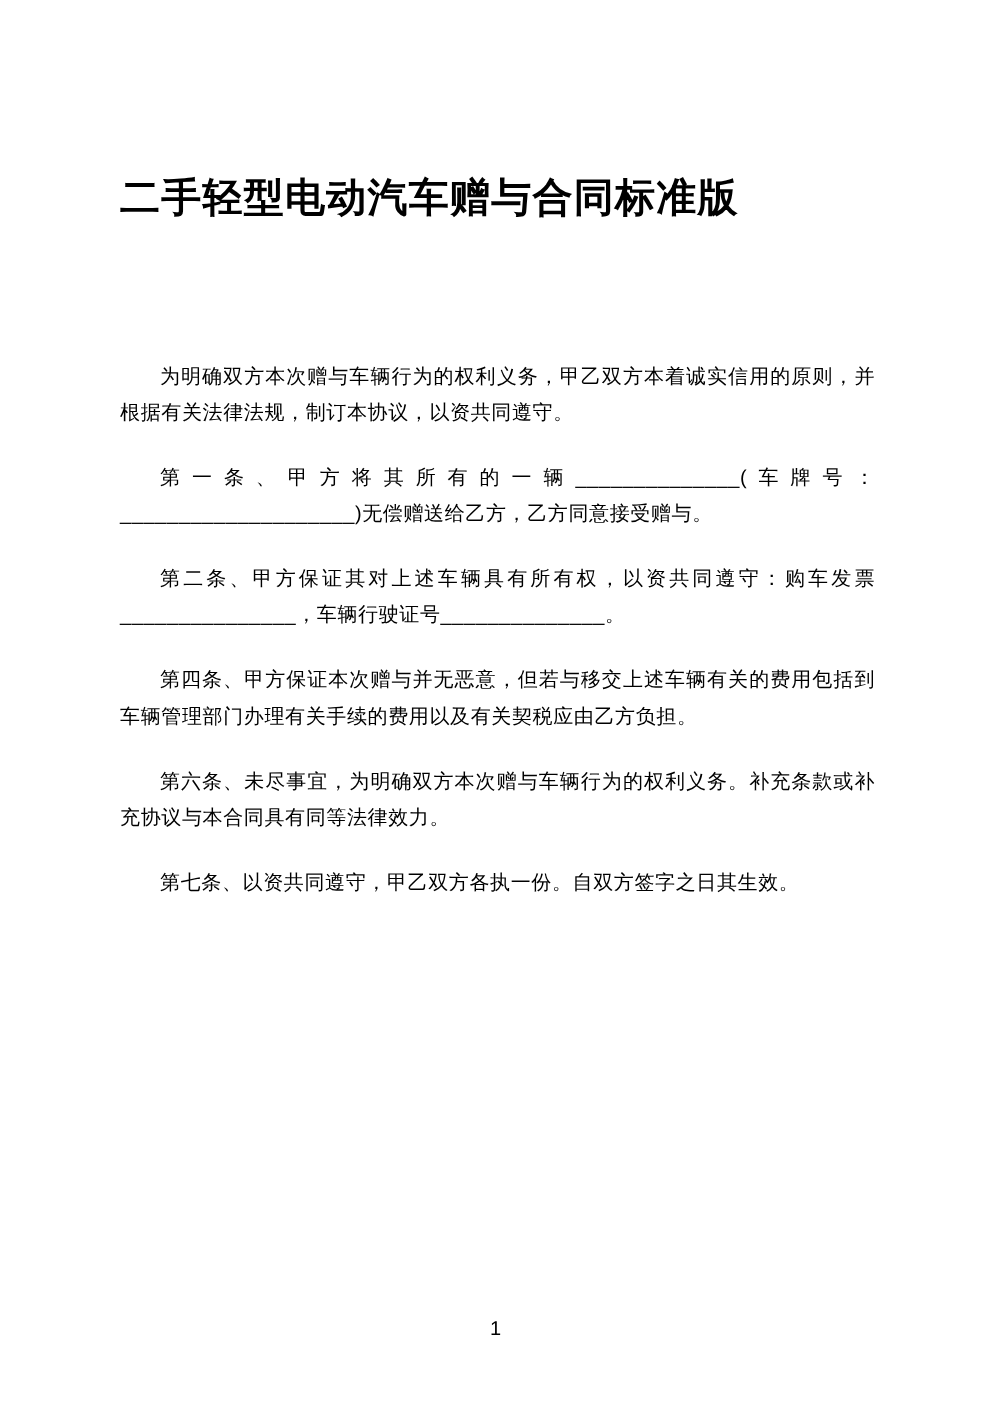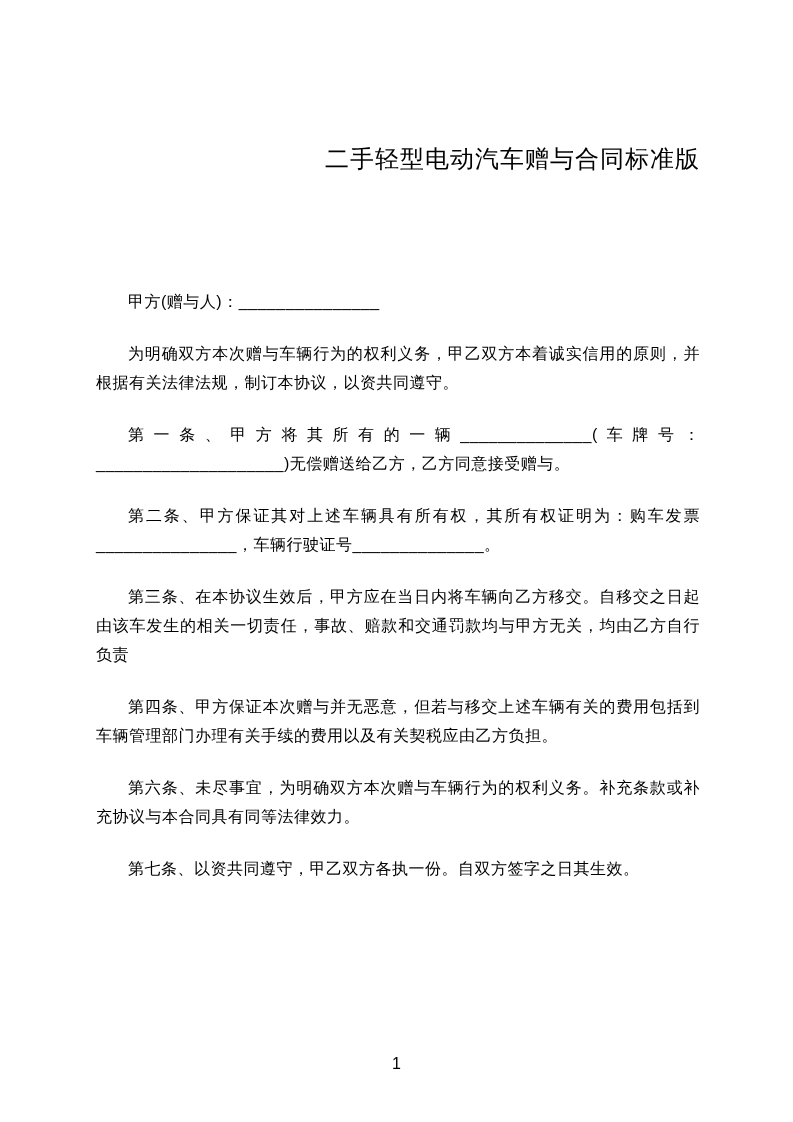--- a/index.html
+++ b/index.html
@@ -14,23 +14,23 @@
     margin: 0 auto;
     background: #ffffff;
     box-sizing: border-box;
     padding: 142px 93px 0 96px;
     font-family: "Liberation Sans", "DejaVu Sans", sans-serif;
     color: #000000;
     overflow: hidden;
   }
   .doc-title {
     margin: 0 0 112px 0;
-    text-align: right;
-    font-size: 24px;
-    font-weight: normal;
+    text-align: left;
+    font-size: 32px;
+    font-weight: bold;
     letter-spacing: 1px;
     line-height: 33px;
   }
   .party-line {
     margin: 0 0 23px 0;
     font-size: 16px;
     line-height: 29px;
     text-indent: 2em;
     letter-spacing: 0.5px;
   }
@@ -52,30 +52,28 @@
     line-height: 20px;
   }
 </style>
 </head>
 <body>
 
 <div class="page">
 
   <h1 class="doc-title">二手轻型电动汽车赠与合同标准版</h1>
 
-  <p class="party-line">甲方(赠与人)：_______________</p>
 
 
   <p class="para">为明确双方本次赠与车辆行为的权利义务，甲乙双方本着诚实信用的原则，并根据有关法律法规，制订本协议，以资共同遵守。</p>
 
   <p class="para">第一条、甲方将其所有的一辆______________(车牌号：____________________)无偿赠送给乙方，乙方同意接受赠与。</p>
 
-  <p class="para">第二条、甲方保证其对上述车辆具有所有权，其所有权证明为：购车发票_______________，车辆行驶证号______________。</p>
+  <p class="para">第二条、甲方保证其对上述车辆具有所有权，以资共同遵守：购车发票_______________，车辆行驶证号______________。</p>
 
-  <p class="para">第三条、在本协议生效后，甲方应在当日内将车辆向乙方移交。自移交之日起由该车发生的相关一切责任，事故、赔款和交通罚款均与甲方无关，均由乙方自行负责</p>
 
   <p class="para">第四条、甲方保证本次赠与并无恶意，但若与移交上述车辆有关的费用包括到车辆管理部门办理有关手续的费用以及有关契税应由乙方负担。</p>
 
 
   <p class="para">第六条、未尽事宜，为明确双方本次赠与车辆行为的权利义务。补充条款或补充协议与本合同具有同等法律效力。</p>
 
   <p class="para">第七条、以资共同遵守，甲乙双方各执一份。自双方签字之日其生效。</p>
 
   <div class="page-number">1</div>
 

